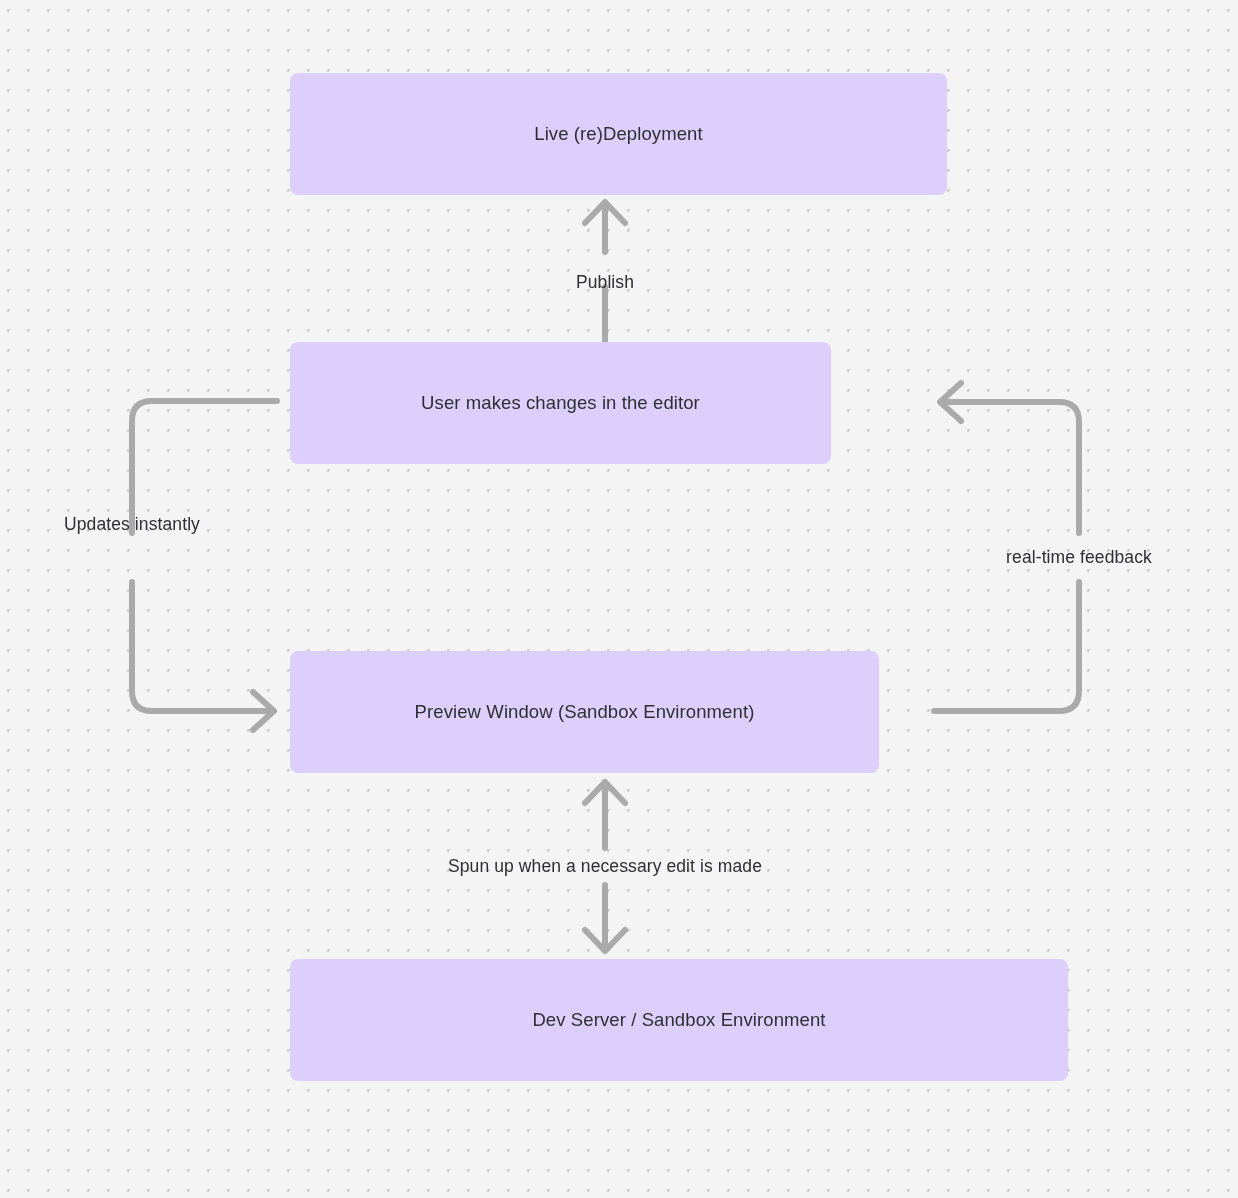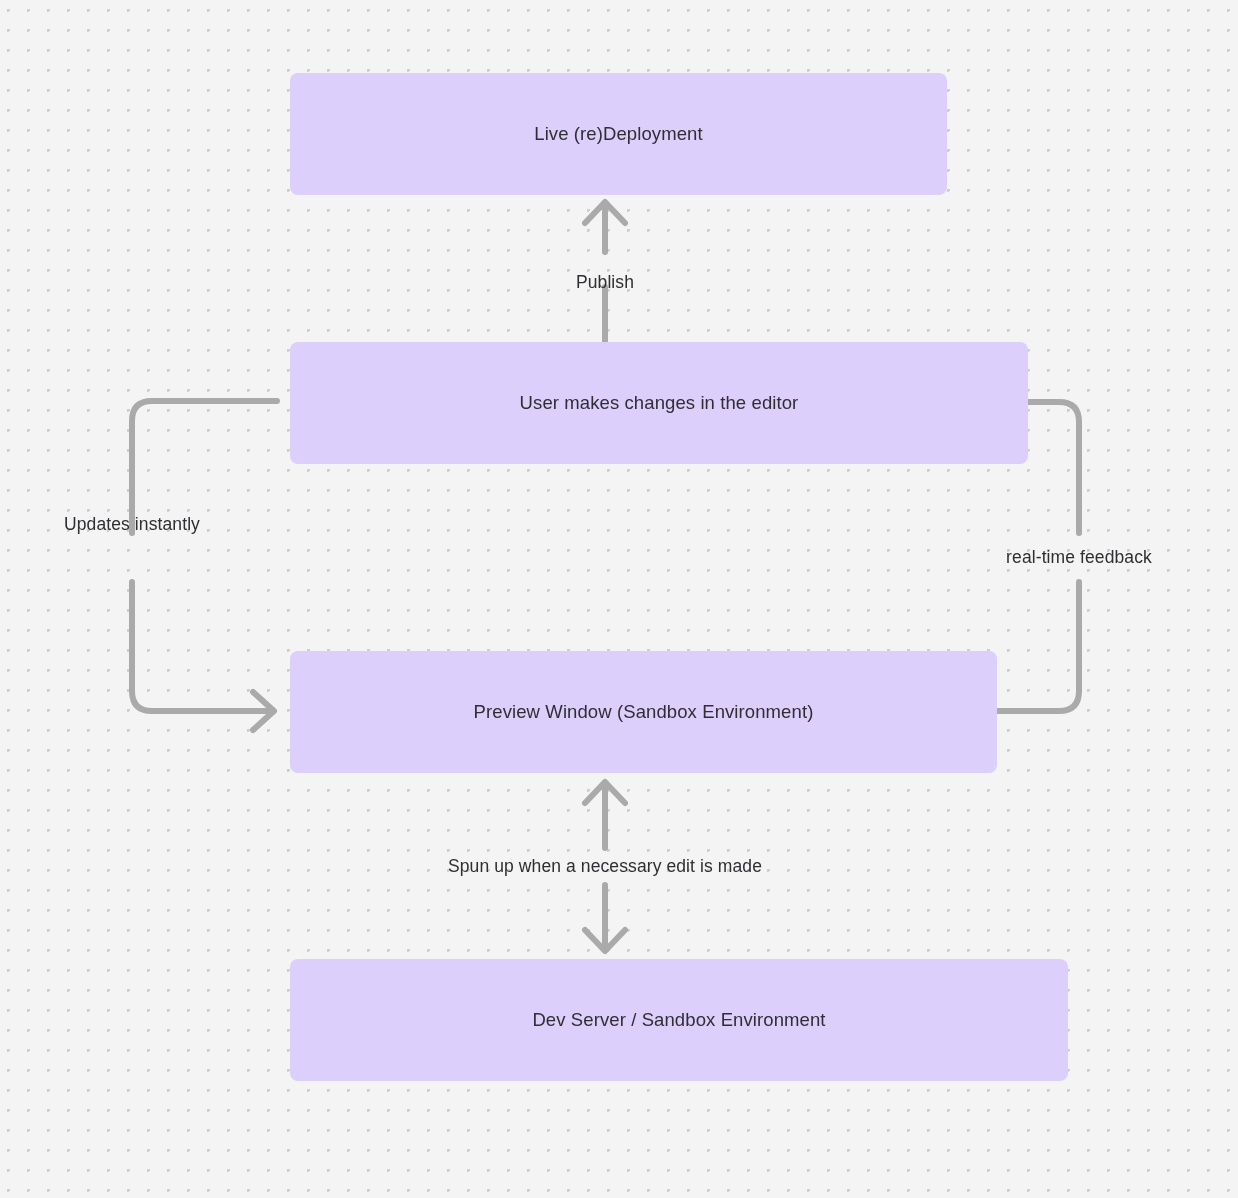--- a/index.html
+++ b/index.html
@@ -99,25 +99,25 @@
       <path class="edge-line" d="M 605 885 L 605 950"></path>
       <path class="edge-head" d="M 585 930 L 605 951 L 625 930"></path>
     </g>
 
   </svg>
 
   <div class="node" style="left:277px; top:73px; width:657px; height:122px;">
     <span class="node-label">Live (re)Deployment</span>
   </div>
 
-  <div class="node" style="left:277px; top:342px; width:738px; height:122px;">
+  <div class="node" style="left:277px; top:342px; width:541px; height:122px;">
     <span class="node-label">User makes changes in the editor</span>
   </div>
 
-  <div class="node" style="left:277px; top:651px; width:707px; height:122px;">
+  <div class="node" style="left:277px; top:651px; width:589px; height:122px;">
     <span class="node-label">Preview Window (Sandbox Environment)</span>
   </div>
 
   <div class="node" style="left:277px; top:959px; width:778px; height:122px;">
     <span class="node-label">Dev Server / Sandbox Environment</span>
   </div>
 
   <div class="edge-label" style="left:605px; top:270px;margin-top:12px;">Publish</div>
 
   <div class="edge-label" style="left:132px; top:524px;">Updates instantly</div>

